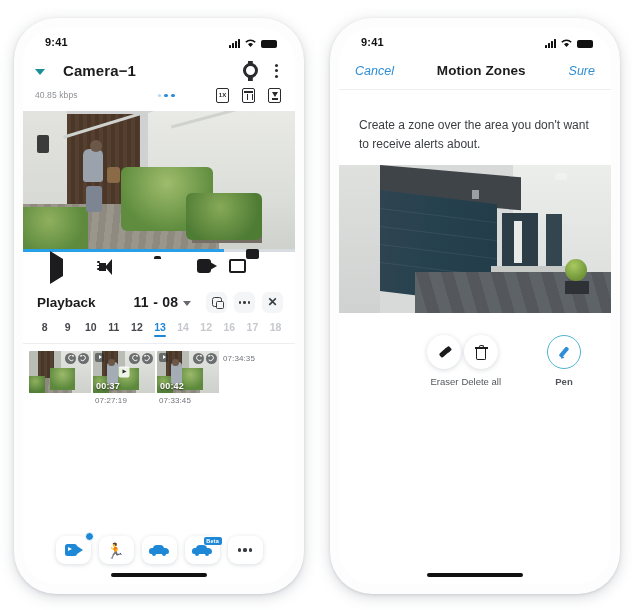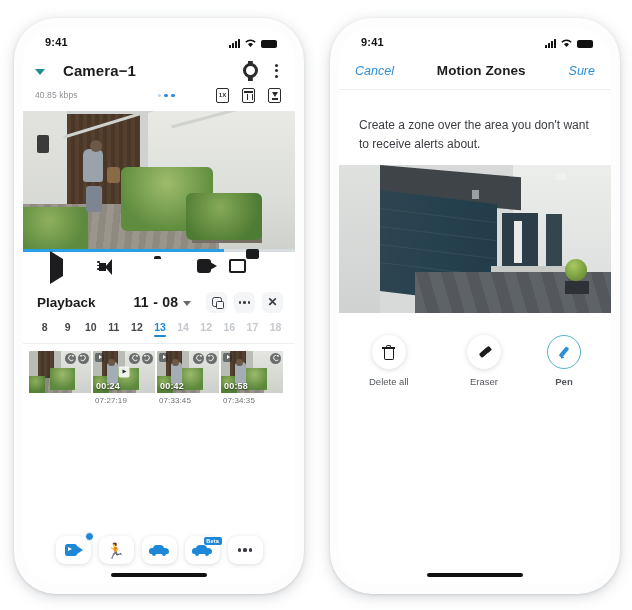--- a/index.html
+++ b/index.html
@@ -579,21 +579,21 @@
                     <path d="M9.4 0 L9.4 3 L6.6 1.6 Z" fill="#fff"></path>
                   </svg>
               </span>
               <span class="ovl-btn">
                 <svg width="7" height="7" viewBox="0 0 10 10">
                     <path d="M1 1 A4 4 0 1 1 1 7" stroke="#fff" stroke-width="1.4" fill="none"></path>
                     <path d="M0.6 0 L0.6 3 L3.4 1.6 Z" fill="#fff"></path>
                   </svg>
               </span>
             </span>
-            <span class="clip-dur">00:24</span>
+            <span class="clip-dur">00:37</span>
           </div>
           <div class="clip-time">07:27:19</div>
         </div>
 
         <div class="clip">
           <div class="clip-img">
             <span class="ci-wall"></span>
               <span class="ci-door"></span>
               <span class="ci-deck"></span>
             <span class="ci-green"></span>
@@ -614,39 +614,20 @@
                     <path d="M0.6 0 L0.6 3 L3.4 1.6 Z" fill="#fff"></path>
                   </svg>
               </span>
             </span>
             <span class="clip-dur">00:42</span>
           </div>
           <div class="clip-time">07:33:45</div>
         </div>
 
         <div class="clip">
-          <div class="clip-img">
-            <span class="ci-wall"></span>
-              <span class="ci-door"></span>
-              <span class="ci-deck"></span>
-            <span class="ci-green"></span>
-              <span class="ci-green2"></span>
-            <span class="ci-person"></span>
-              <span class="ci-head"></span>
-            <span class="clip-tl"></span>
-            <span class="clip-ovl">
-              <span class="ovl-btn">
-                <svg width="7" height="7" viewBox="0 0 10 10">
-                    <path d="M9 1 A4 4 0 1 0 9 7" stroke="#fff" stroke-width="1.4" fill="none"></path>
-                    <path d="M9.4 0 L9.4 3 L6.6 1.6 Z" fill="#fff"></path>
-                  </svg>
-              </span>
-            </span>
-            <span class="clip-dur">00:58</span>
-          </div>
           <div class="clip-time">07:34:35</div>
         </div>
 
       </div>
 
 
       <div class="bnav">
         <span class="nav-pill">
           <span class="n-vid">
               <em></em>
@@ -726,37 +707,37 @@
         <span class="m-sidelite"></span>
         <span class="m-porch"></span>
         <span class="m-pave"></span>
         <span class="m-pot"></span>
         <span class="m-bush"></span>
         <span class="m-light"></span>
         <span class="m-fix"></span>
       </div>
 
       <div class="tools">
-        <div class="tool">
-          <span class="tool-circ">
-            <span class="ic-trash">
-                <em></em>
-              </span>
-          </span>
-          <span class="tool-lbl">Delete all</span>
-        </div>
         <div class="tool mid">
           <span class="tool-circ">
             <span class="ic-eraser">
                 <b></b>
                 <s></s>
               </span>
           </span>
           <span class="tool-lbl">Eraser</span>
         </div>
+        <div class="tool">
+          <span class="tool-circ">
+            <span class="ic-trash">
+                <em></em>
+              </span>
+          </span>
+          <span class="tool-lbl">Delete all</span>
+        </div>
         <div class="tool last">
           <span class="tool-circ sel">
             <span class="ic-pen">
                 <b></b>
                 <s></s>
               </span>
           </span>
           <span class="tool-lbl">Pen</span>
         </div>
       </div>

